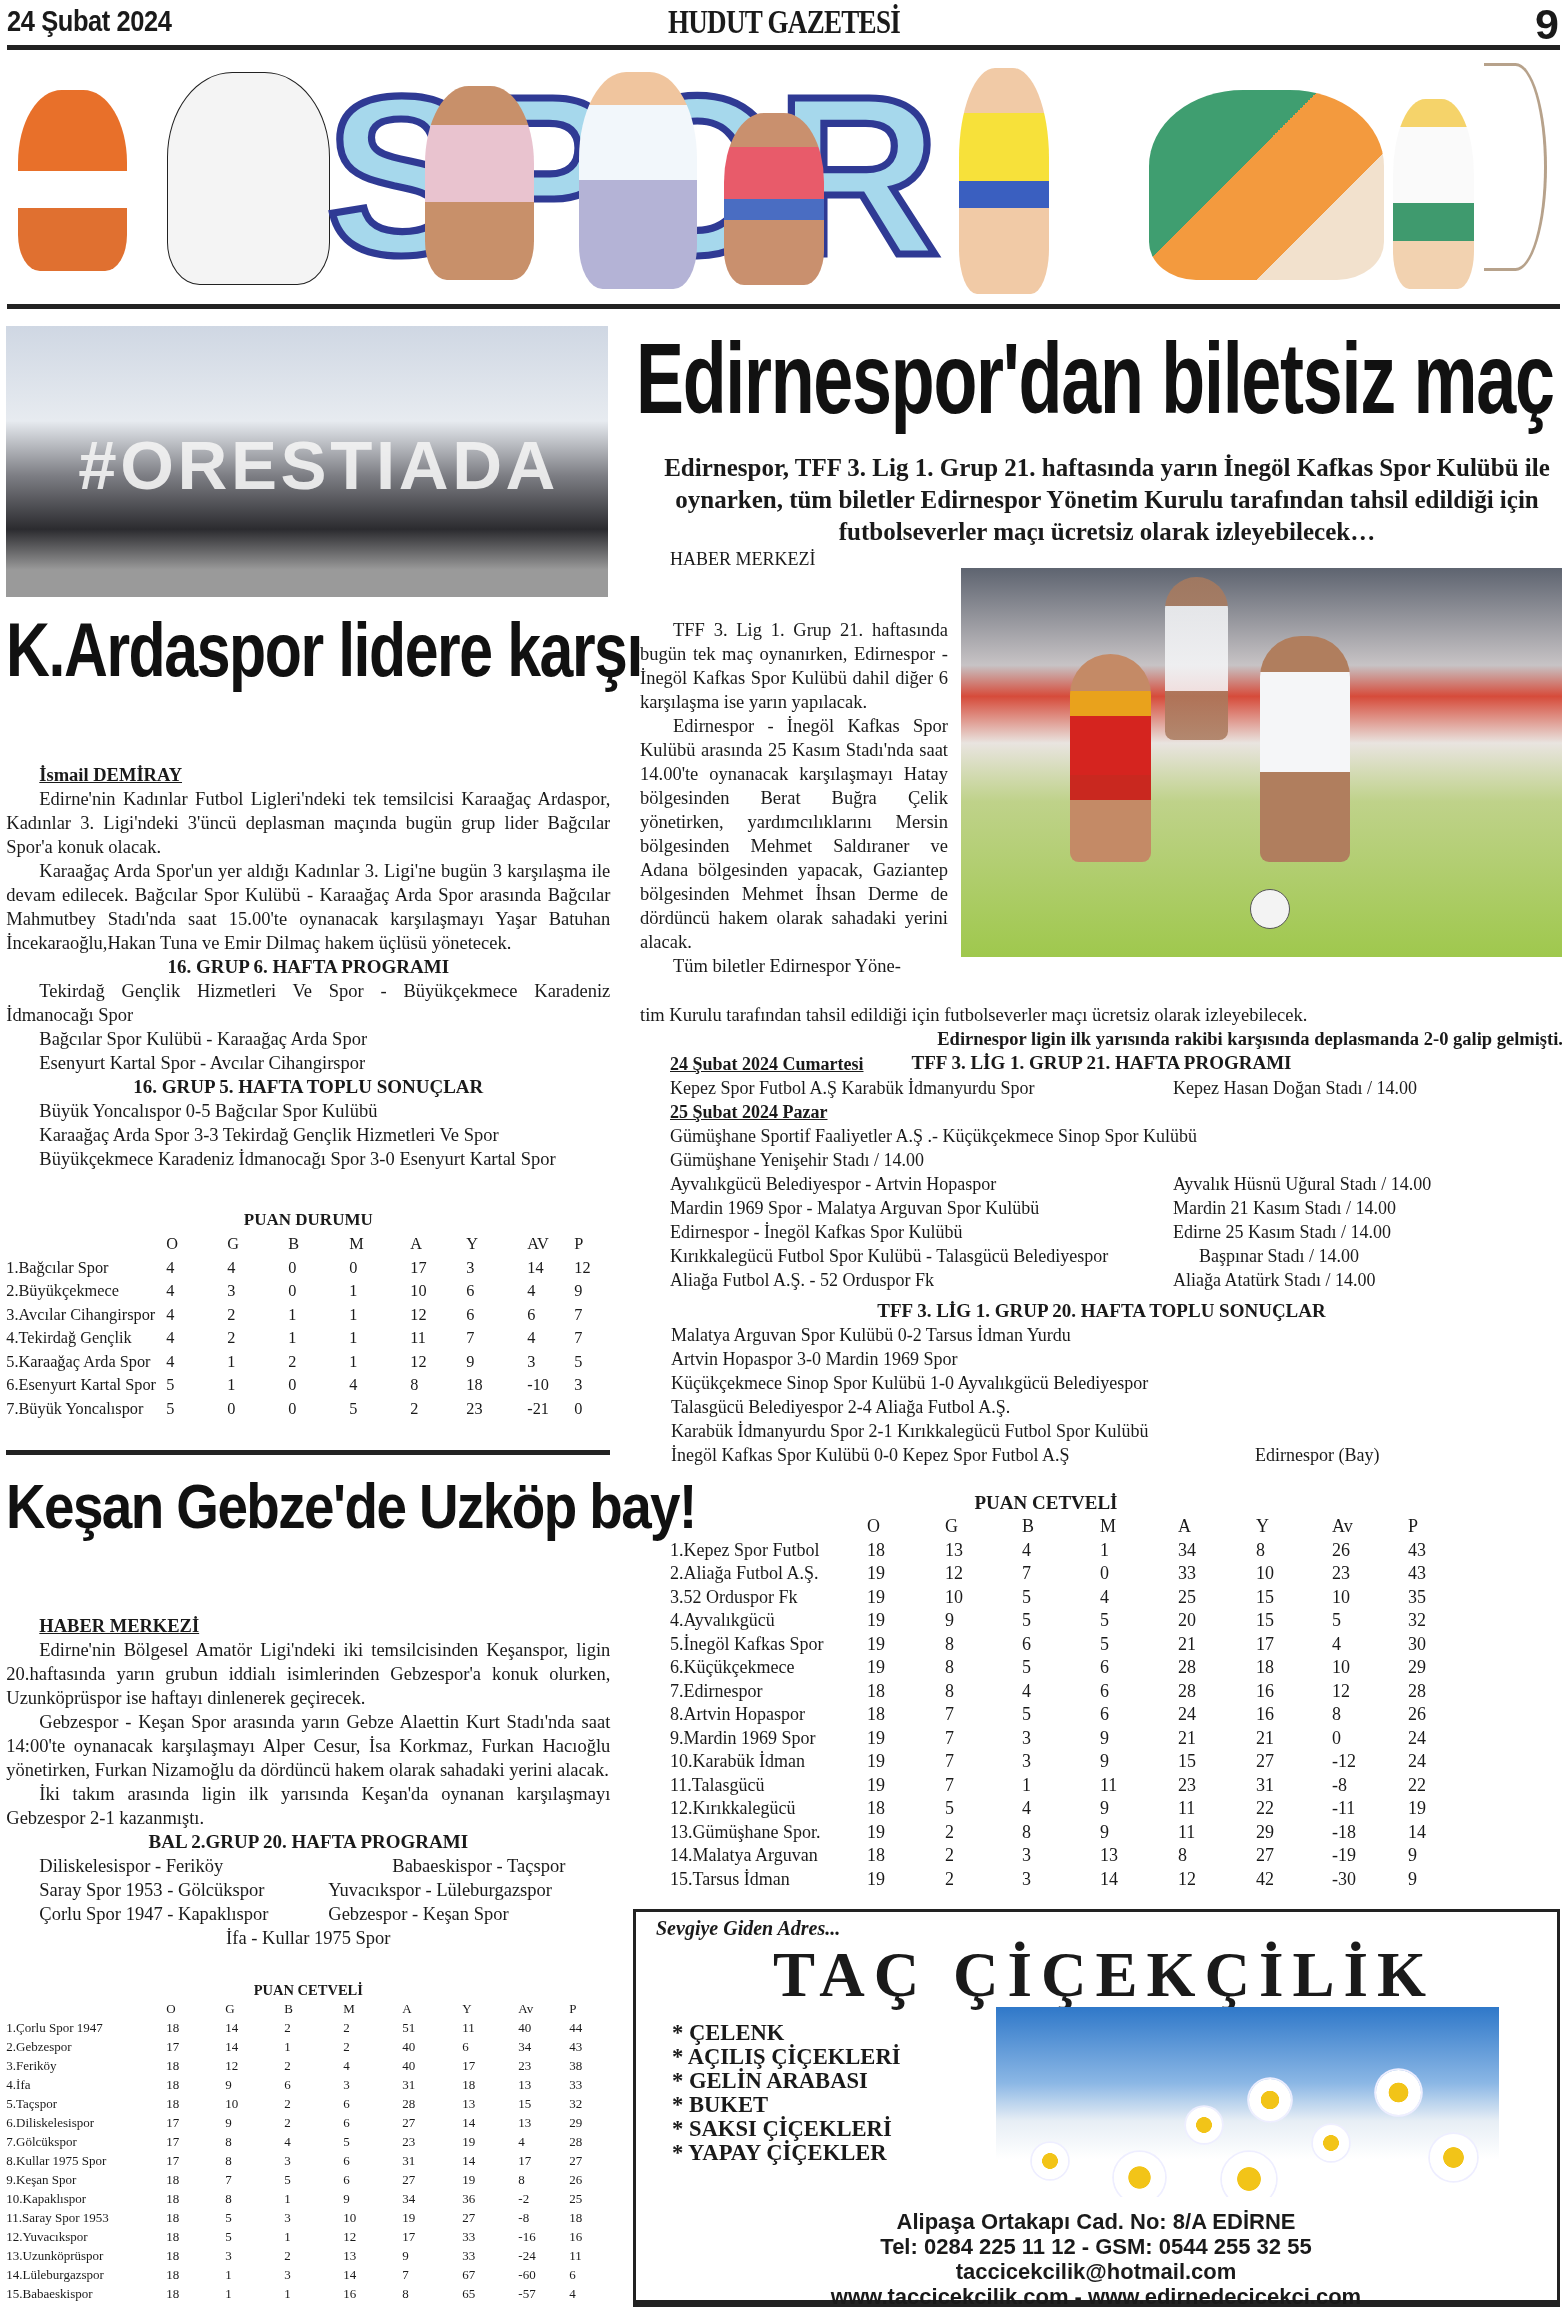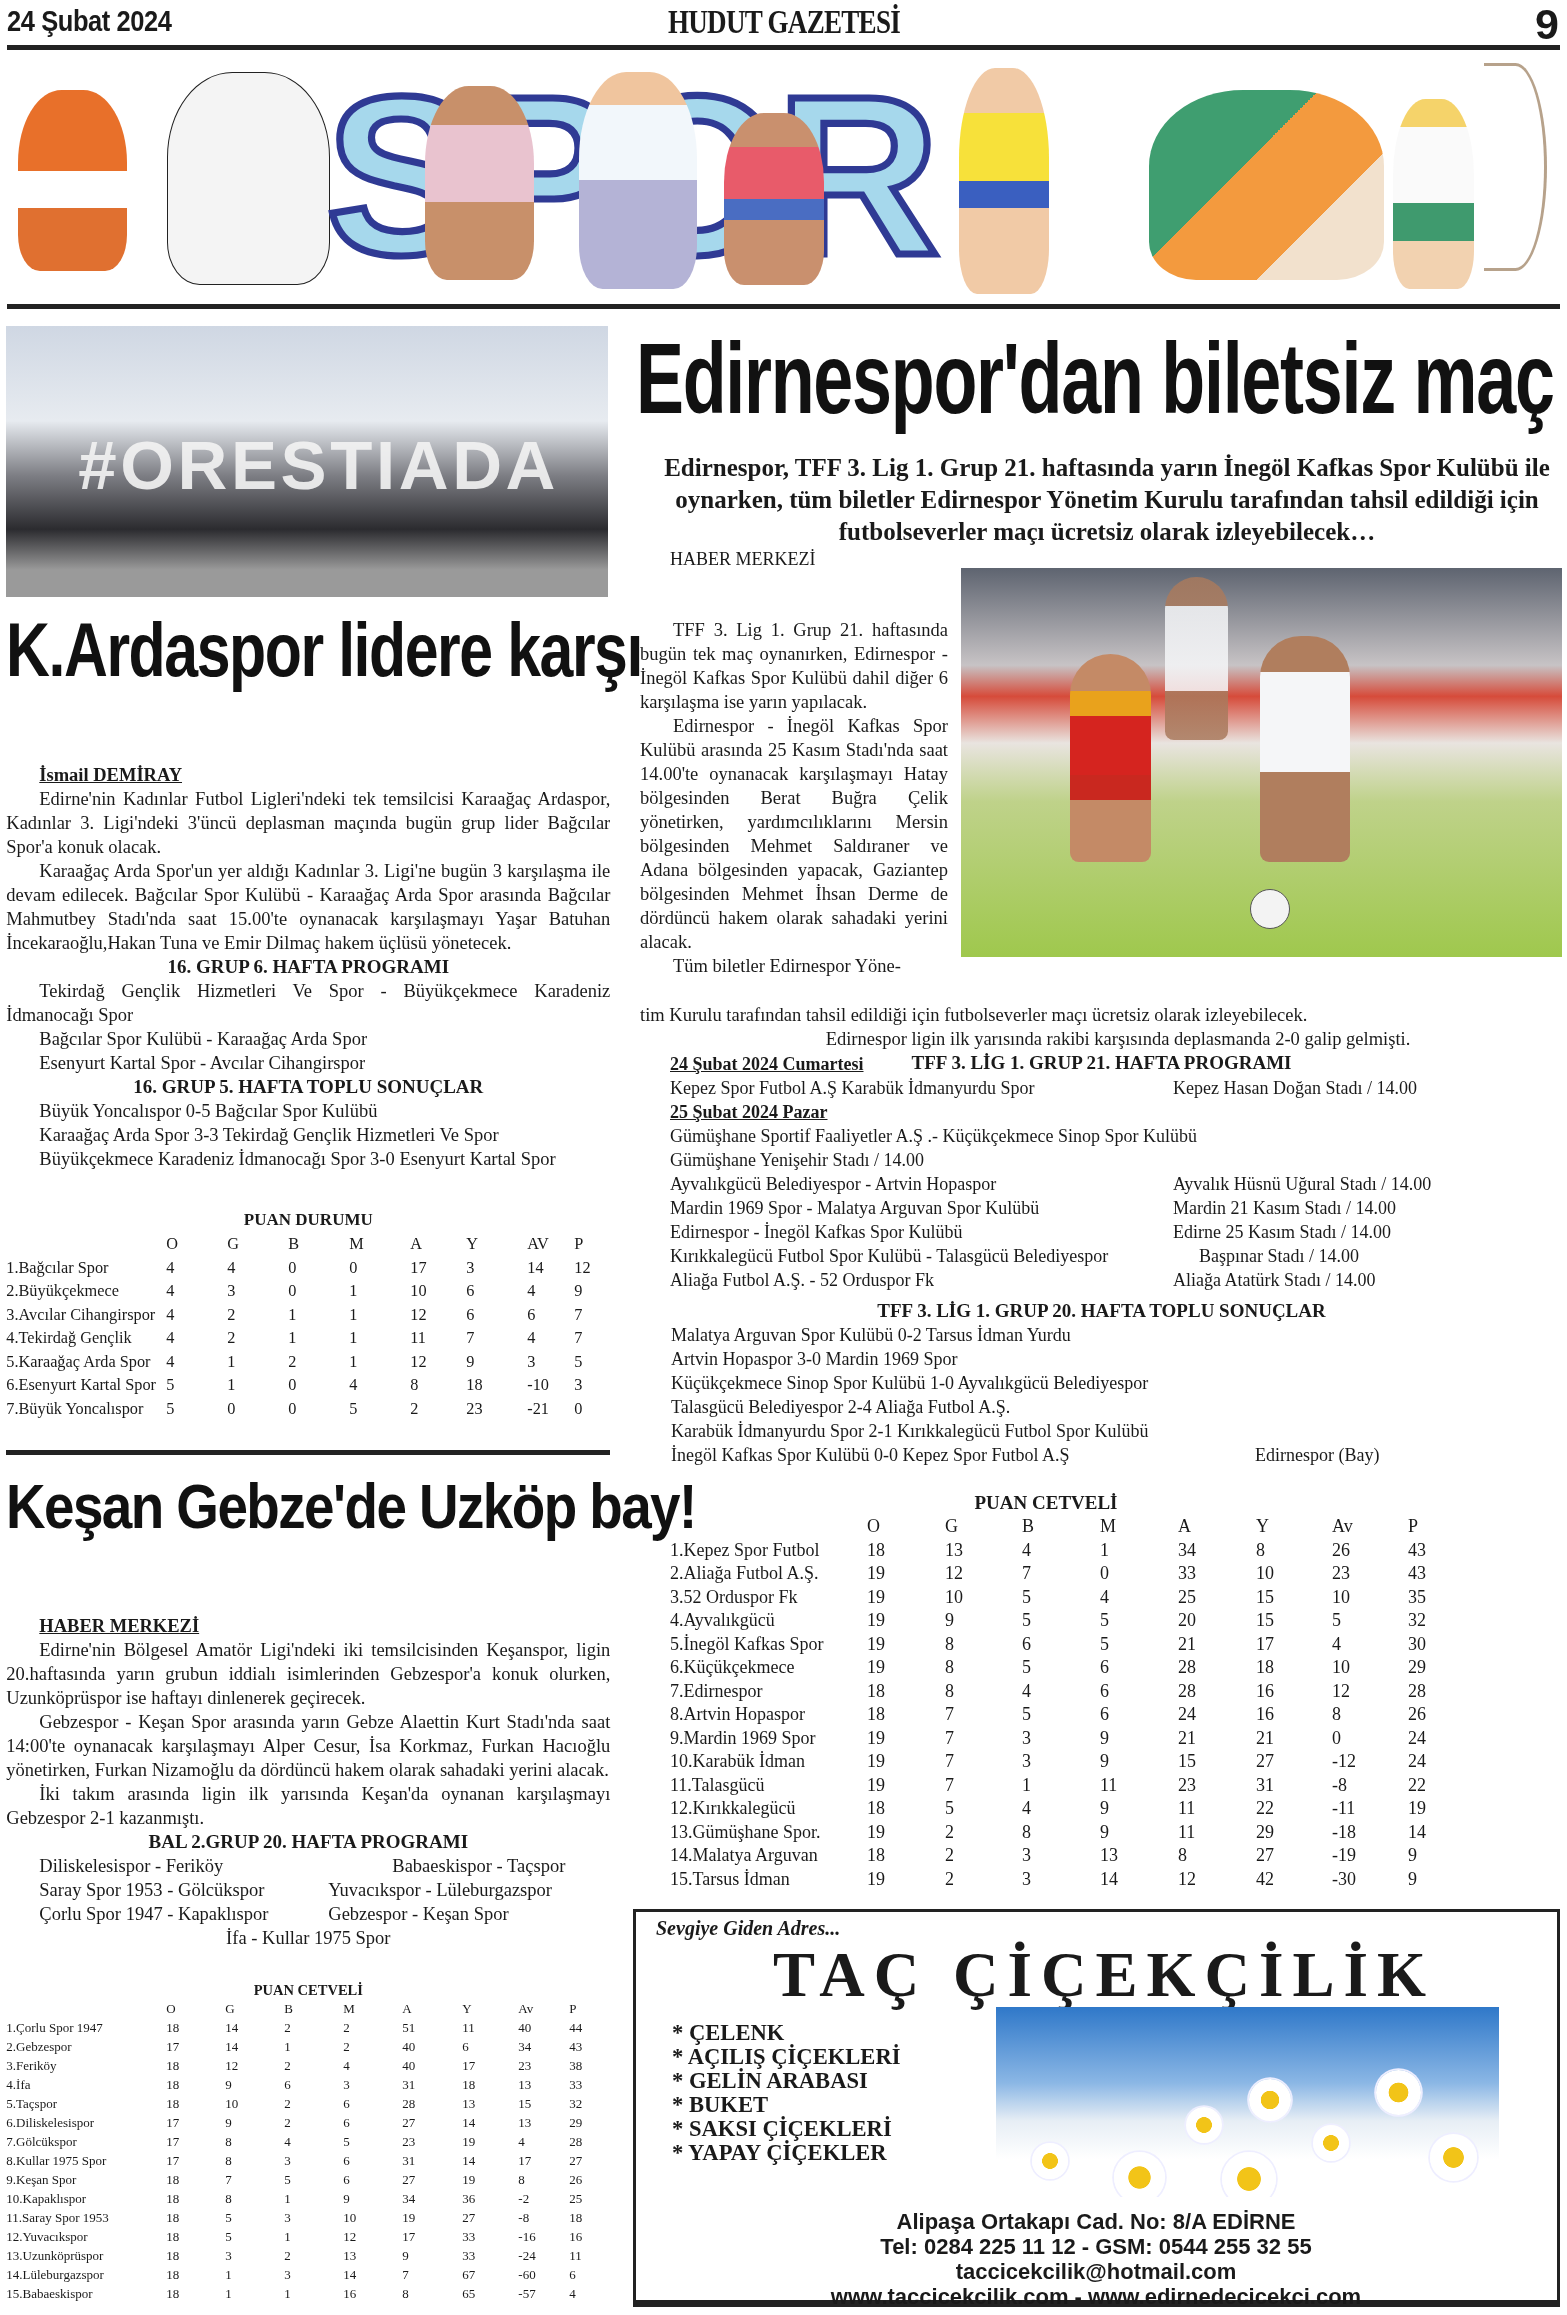--- a/index.html
+++ b/index.html
@@ -419,21 +419,21 @@
 
 <div class="abs photo" style="left:961px;top:568px;width:601px;height:389px;background:linear-gradient(180deg,#5e6470 0%,#c7c3c5 25%,#d64b3a 33%,#e9e4e0 45%,#bfd28a 60%,#9fc84d 100%);">
   <div style="position:absolute;left:109px;top:86px;width:81px;height:208px;border-radius:41px 41px 9px 9px;background:linear-gradient(#c48a66 0 18%, #e9a21c 18% 30%, #d5241f 30% 58%, #c9281f 58% 70%, #c48a66 70%);"></div>
   <div style="position:absolute;left:299px;top:68px;width:90px;height:226px;border-radius:41px 41px 9px 9px;background:linear-gradient(#b07e5e 0 16%, #f5f6f8 16% 60%, #b07e5e 60%);"></div>
   <div style="position:absolute;left:204px;top:9px;width:63px;height:163px;border-radius:32px 32px 9px 9px;background:linear-gradient(#a97a5d 0 18%, #f5f6f8 18% 70%, #a97a5d 70%);opacity:0.85;"></div>
   <div style="position:absolute;left:289px;top:321px;width:40px;height:40px;border-radius:50%;background:#f3f3f3;border:1.8px solid #555;"></div>
 </div>
 
 <div class="abs body-text" style="left:640px;top:957px;width:923px;">
   <p class="noindent" style="text-align:left;">tim Kurulu tarafından tahsil edildiği için futbolseverler maçı ücretsiz olarak izleyebilecek.</p>
-  <p style="text-align:center;">Edirnespor ligin ilk yarısında rakibi karşısında deplasmanda 2-0 galip gelmişti.</p>
+  <p style="text-align:right;font-weight:bold;">Edirnespor ligin ilk yarısında rakibi karşısında deplasmanda 2-0 galip gelmişti.</p>
   <div class="section-head">TFF 3. LİG 1. GRUP 21. HAFTA PROGRAMI</div>
 </div>
 
 <div class="abs" style="left:670px;top:1052px;width:887px;font-size:18px;line-height:24px;">
   <div style="font-weight:bold;text-decoration:underline;">24 Şubat 2024 Cumartesi</div>
   <div class="sched-row">
       <span style="width:503px">Kepez Spor Futbol A.Ş  Karabük İdmanyurdu Spor</span>
       <span>Kepez Hasan Doğan Stadı /  14.00</span>
     </div>
   <div style="font-weight:bold;text-decoration:underline;">25 Şubat 2024 Pazar</div>

